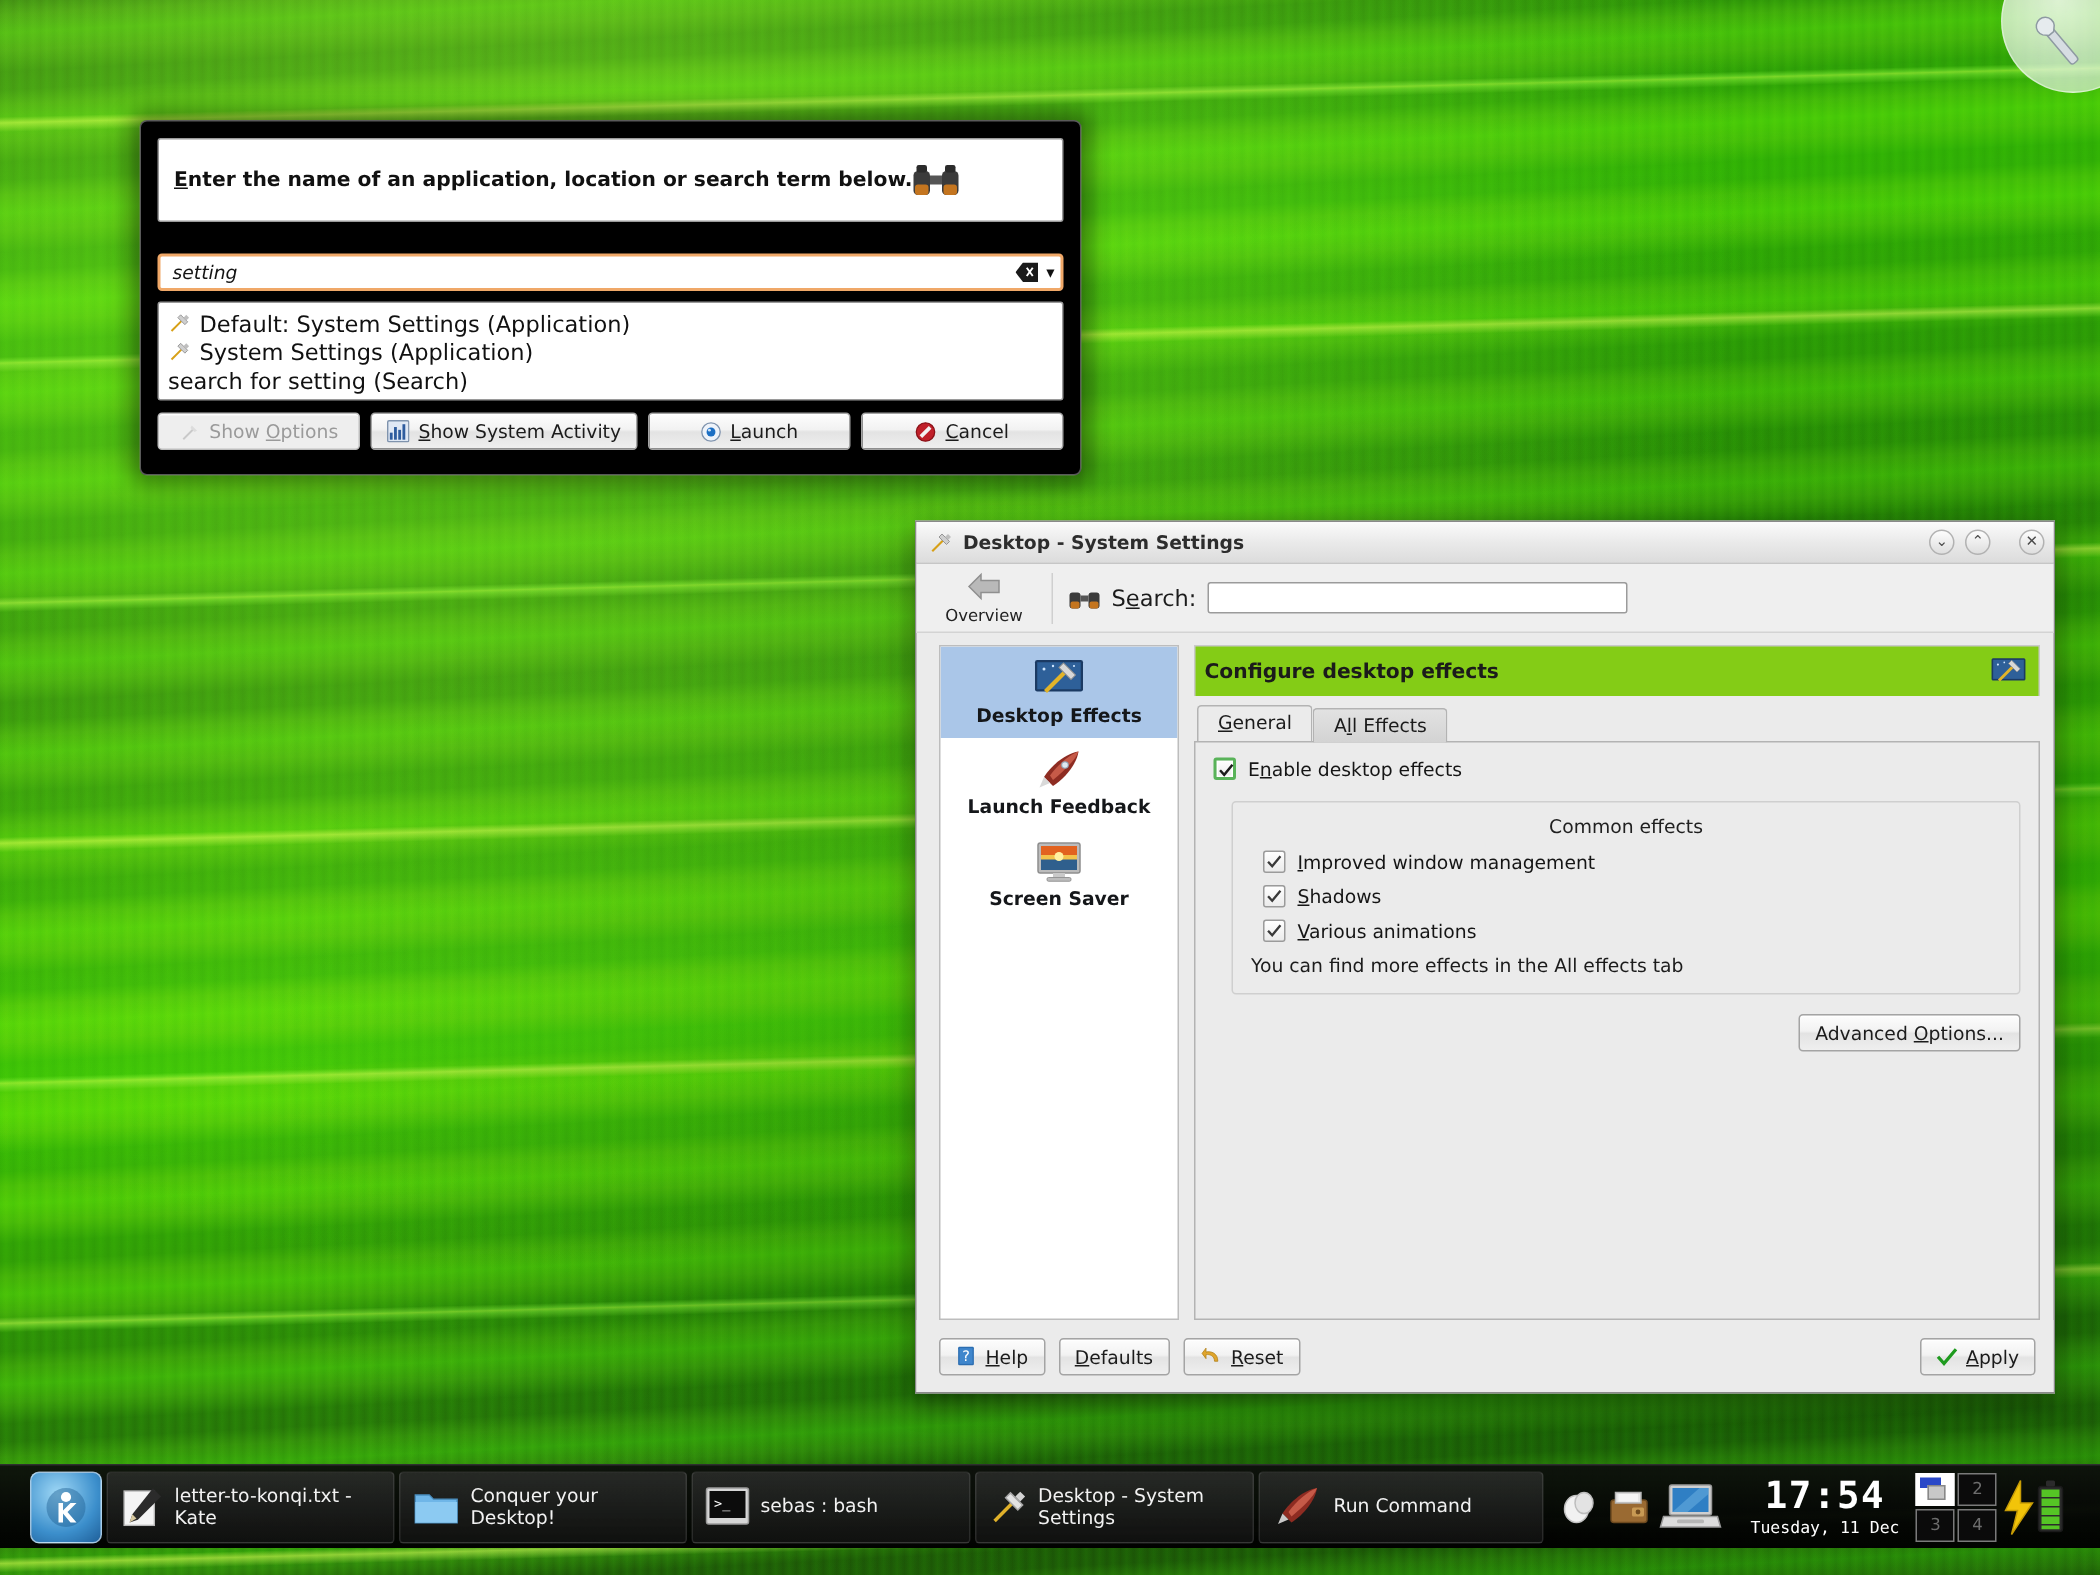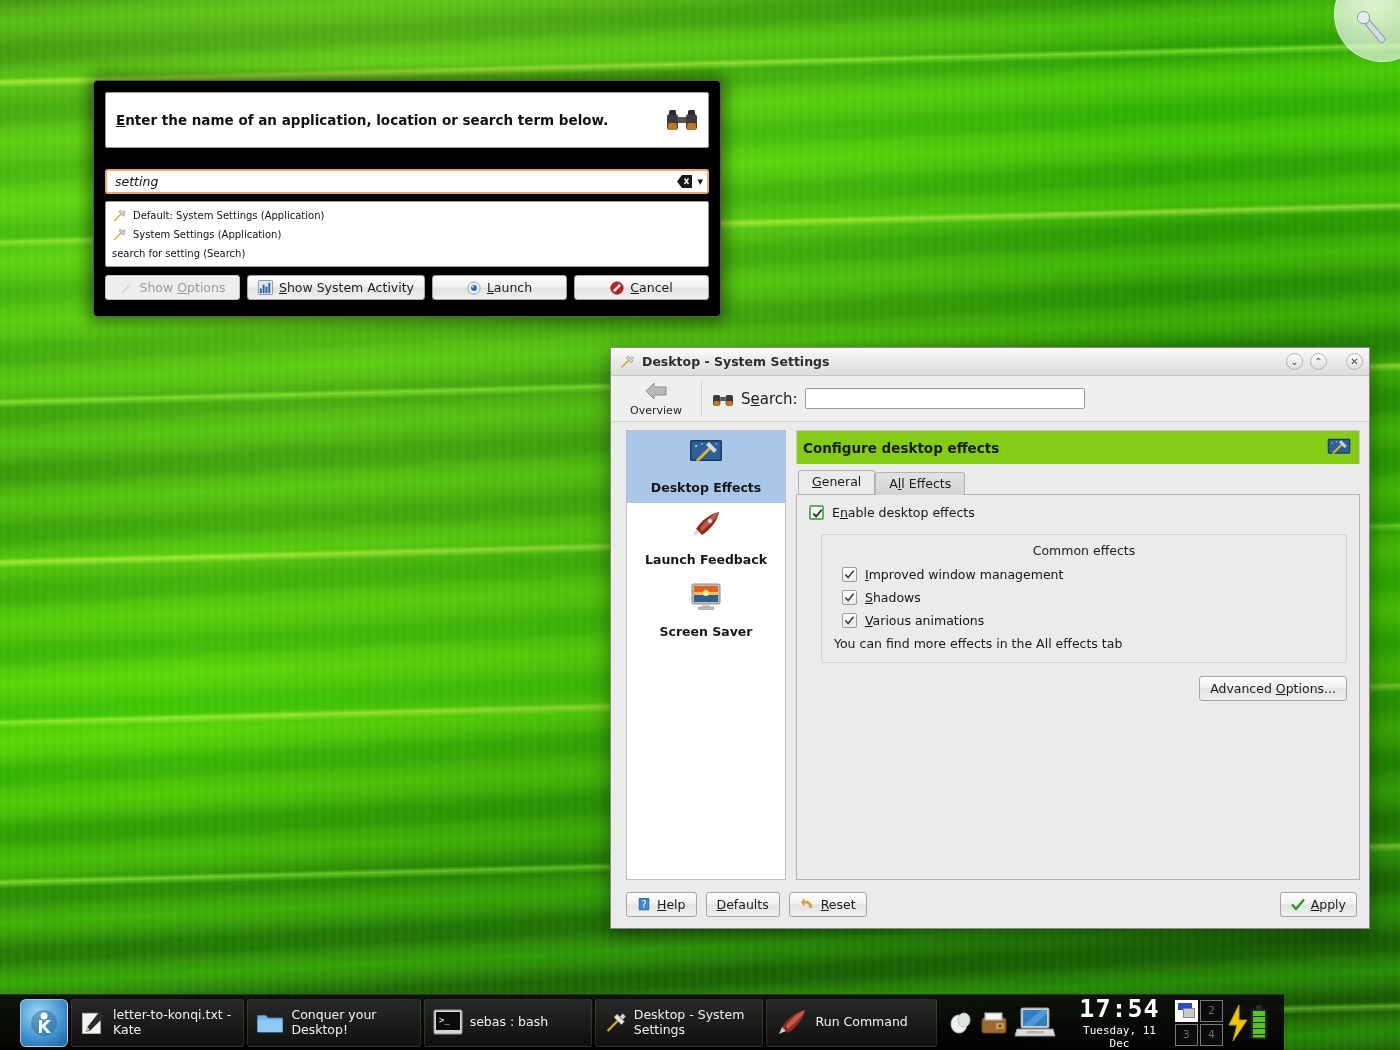--- a/index.html
+++ b/index.html
@@ -87,40 +87,40 @@
     border-radius: 5px;
     box-shadow: 0 0 14px 6px rgba(0,0,0,0.40);
     padding: 11px;
     z-index: 5;
   }
   #krunner .kr-inner { background: #000; border-radius: 3px; padding: 0; height: 100%; }
 
   .kr-header {
     background: #ffffff; border: 1px solid #9a9a9a; border-radius: 2px;
     height: 56px; display: flex; align-items: center;
-    padding: 0 10px; justify-content: space-between;
+    padding: 0 10px; 
   }
   .kr-header .txt { font-size: 13.5px; font-weight: bold; color: #111; }
 
   .kr-combo {
     margin-top: 21px; height: 25px;
     background: #ffffff;
     border: 2px solid #f0a868; border-radius: 3px;
     display: flex; align-items: center; padding: 0 4px 0 8px; font-style: italic;
   }
   .kr-combo .val { flex: 1; font-size: 12.5px; color: #141414; }
   .kr-combo .clr { margin-right: 5px; display:flex; }
   .kr-combo .arrow { font-size: 11px; color: #111; }
 
   .kr-list {
     margin-top: 7px; background: #ffffff;
     border: 1px solid #9a9a9a; border-radius: 2px;
     height: 66px; padding: 4px 6px;
   }
-  .kr-list .row { display: flex; align-items: center; gap: 6px; height: 19px; font-size: 10px; color: #111; }
+  .kr-list .row { display: flex; align-items: center; gap: 6px; height: 19px; font-size: 15px; color: #111; }
 
   .kr-buttons { margin-top: 8px; display: flex; gap: 7px; }
   .kr-buttons .btn { height: 25px; flex: 1; }
 
   
   #syssettings {
     position: absolute; left: 610px; top: 347px; width: 760px; height: 582px;
     background: #ebebeb;
     border: 1px solid #8a8a8a;
     box-shadow: 0 6px 18px rgba(0,0,0,0.45);
@@ -161,21 +161,21 @@
 
   .ss-body { flex: 1; display: flex; padding: 8px 9px 0 15px; gap: 10px; min-height: 0; }
 
   .ss-sidebar {
     width: 160px; flex: 0 0 160px;
     background: #ffffff; border: 1px solid #bdbdbd;
     padding: 0; overflow: hidden;
   }
   .module {
     padding: 7px 4px 8px; display: flex; flex-direction: column;
-    align-items: center; gap: 12px;
+    align-items: center; gap: 1px;
   }
   .module.selected { background: #aac6e8; }
   .module .mlbl { font-size: 12.5px; font-weight: bold; color: #15171a; text-align: center; }
 
   .ss-main { flex: 1; display: flex; flex-direction: column; min-width: 0; }
   .ss-head {
     background: #84cc16; border: 1px solid #c9c9c9; border-bottom: none;
     height: 34px; display: flex; align-items: center; justify-content: space-between;
     padding: 0 8px 0 6px;
   }
@@ -211,21 +211,21 @@
   .advrow { display: flex; justify-content: flex-end; margin-top: 13px; }
 
   .ss-footer {
     flex: 0 0 48px; display: flex; align-items: center;
     padding: 0 12px 0 15px; gap: 9px; background: #ebebeb;
   }
   .ss-footer .spacer { flex: 1; }
 
   
   #panel {
-    position: absolute; left: 0; bottom: 0; width: 1284px; height: 56px;
+    position: absolute; left: 0; bottom: 18px; width: 1400px; height: 56px;
     background: linear-gradient(to bottom, rgba(12,12,12,0.93), rgba(0,0,0,0.98));
     border-top: 1px solid rgba(255,255,255,0.18);
     display: flex; align-items: center; padding: 3px 4px; gap: 3px;
     z-index: 10;
   }
   .kmenu {
     width: 48px; height: 48px; margin-left: 16px; flex: 0 0 48px;
     border-radius: 6px;
     background: radial-gradient(circle at 38% 30%, #9fd8f6, #3b8ecb 62%, #1f5f99);
     border: 1px solid rgba(255,255,255,0.55);

